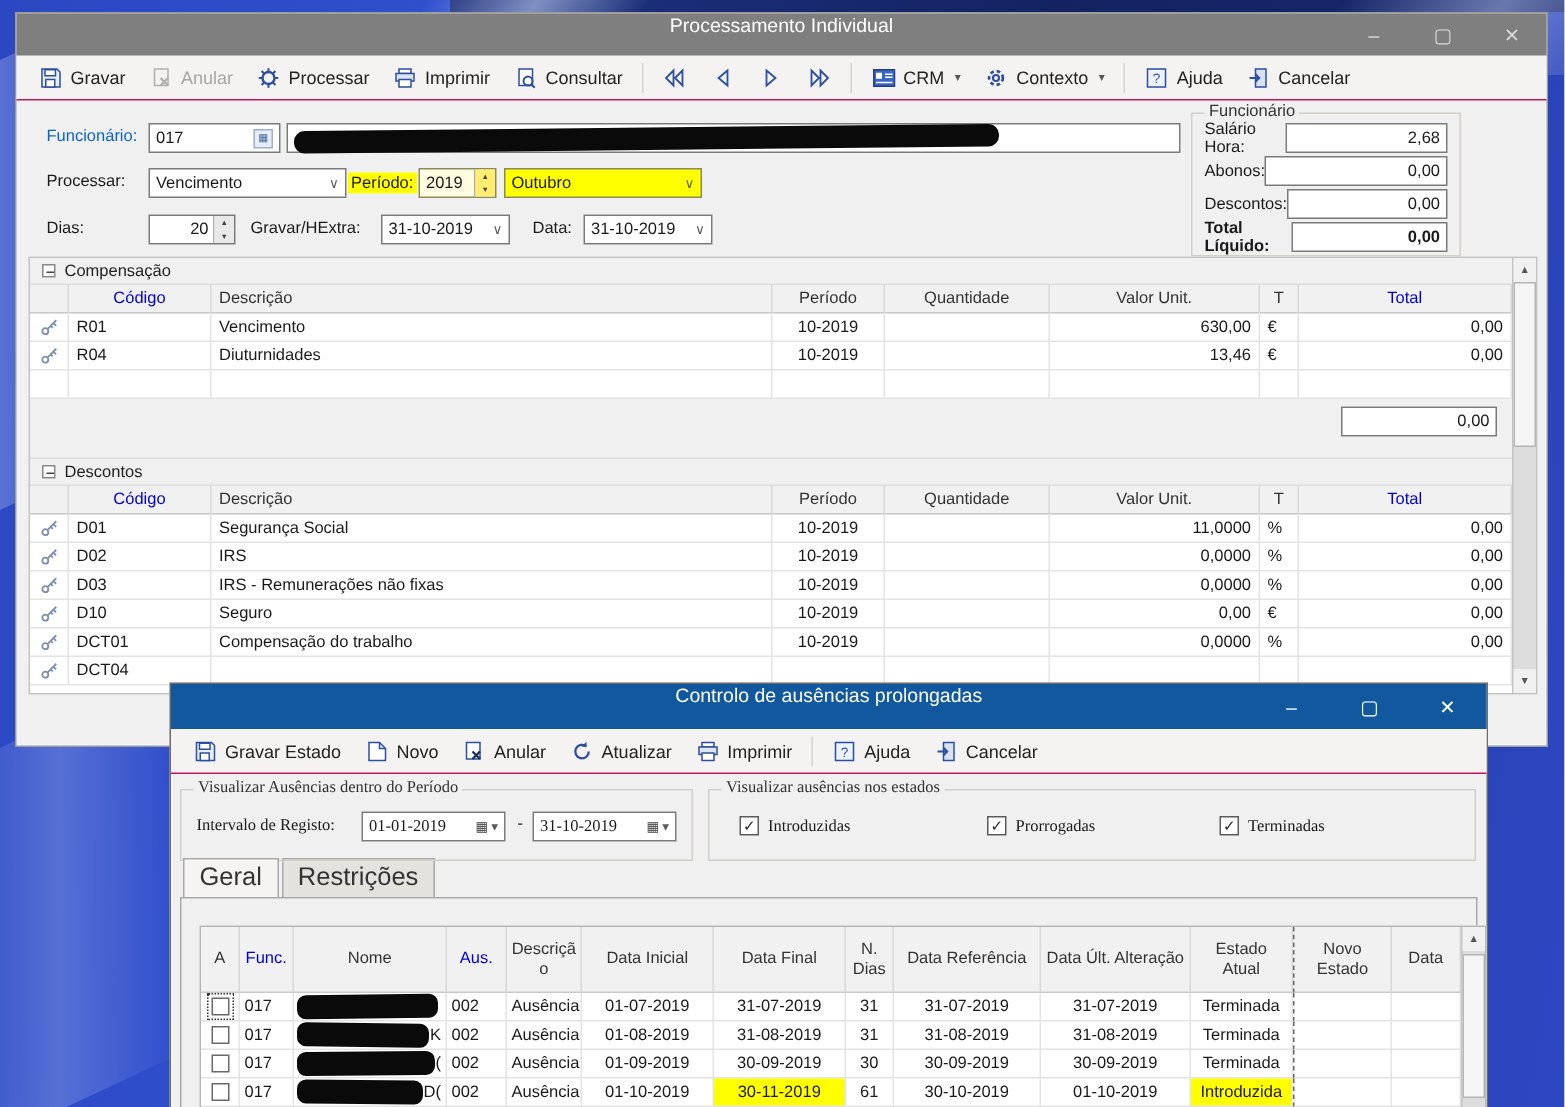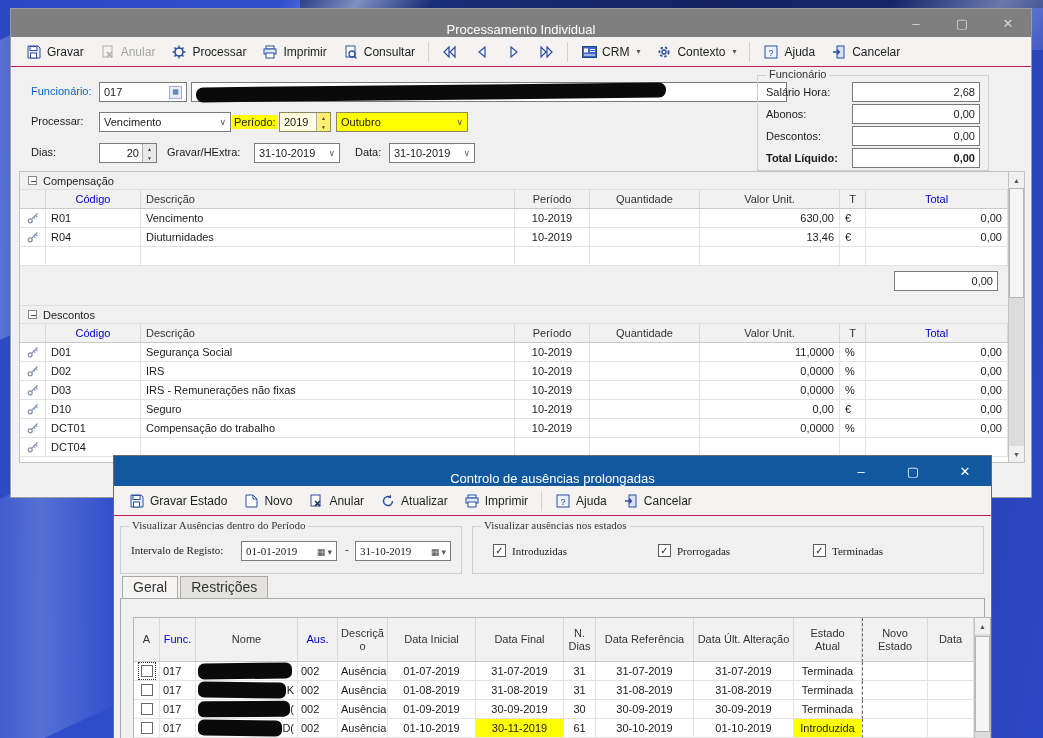--- a/index.html
+++ b/index.html
@@ -10,21 +10,21 @@
   .desktop { position:relative; width:1043px; height:738px; background:linear-gradient(100deg,#2c47c2 0%,#3052d2 35%,#22399f 60%,#2c47c2 100%); overflow:hidden; }
   .streak { position:absolute; background:linear-gradient(90deg,rgba(255,255,255,0),rgba(210,225,255,.55),rgba(255,255,255,0)); transform:skewX(-35deg); }
   .streak.s1 { left:270px; top:-10px; width:150px; height:60px; }
   .streak.s2 { left:880px; top:-10px; width:220px; height:60px; opacity:.8; }
   .streak.s3 { left:-60px; top:40px; width:120px; height:300px; transform:skewY(-25deg); opacity:.5; }
   .streak.s4 { left:-40px; top:480px; width:160px; height:260px; transform:skewY(-25deg); opacity:.45; }
   .darkband { position:absolute; left:300px; top:0; width:743px; height:8px; background:rgba(10,16,48,.55); }
 
   
   .win { position:absolute; background:#f0f0f0; border:1px solid #9b9b9b; box-shadow:0 0 0 1px rgba(255,255,255,.35) inset; }
-  .titlebar { height:28px; display:flex; align-items:flex-end; justify-content:center; position:relative; color:#fff; font-size:13px; }
+  .titlebar { height:28px; display:flex; align-items:flex-start; justify-content:center; position:relative; color:#fff; font-size:13px; }
   .tb-controls { position:absolute; right:0; top:0; height:100%; display:flex; align-items:center; }
   .tb-btn { width:46px; height:100%; display:flex; align-items:center; justify-content:center; font-size:13px; }
   .toolbar { display:flex; align-items:center; background:#f4f3f1; border-bottom:1px solid #be185d; padding:0 8px; gap:2px; }
   .titem { display:flex; align-items:center; gap:5px; padding:4px 7px; font-size:12px; color:#222; cursor:default; white-space:nowrap; }
   .titem.disabled { color:#a6a6a6; }
   .tsep { width:1px; height:20px; background:#d4d2cf; margin:0 4px; }
   .caret { font-size:8px; color:#555; margin-left:2px; }
   .ico { display:inline-flex; width:16px; height:16px; align-items:center; justify-content:center; }
 
   .field { background:#fff; border:1px solid #7a7a7a; height:20px; display:flex; align-items:center; padding:0 4px; font-size:11px; }
@@ -78,21 +78,21 @@
   .win2 .titlebar { background:#11589f; height:30px; }
   .win2 .tb-btn { color:#fff; width:52px; }
   .win2 .toolbar { height:30px; }
   .filters { position:relative; height:62px;font-family:Liberation Serif, serif; }
   .datebox { width:96px; }
   .calic { font-size:9px; color:#444; margin-right:2px; }
   .cbx { display:flex; align-items:center; gap:6px; font-size:11px; }
   .cbx .box { width:13px; height:13px; border:1px solid #5a5a5a; background:#fff; display:flex; align-items:center; justify-content:center; font-size:10px; color:#222; }
 
   .tabsrow { display:flex; align-items:flex-end; padding-left:8px; height:20px; }
-  .tab { padding:2px 10px 3px; font-size:14px; border:1px solid #a9a9a9; border-bottom:none; background:#e4e2df; color:#333; margin-right:2px; }
+  .tab { padding:2px 10px 3px; font-size:17px; border:1px solid #a9a9a9; border-bottom:none; background:#e4e2df; color:#333; margin-right:2px; }
   .tab.active { background:#f5f4f2; position:relative; top:1px; padding-bottom:4px; }
   .tabpanel { position:absolute; left:6px; right:6px; top:142px; bottom:-20px; border:1px solid #a9a9a9; background:#f0f0f0; }
 
   .grid2 { position:absolute; left:12px; top:18px; width:858px; height:260px; background:#fff; border:1px solid #b5b5b5; display:flex; }
   .g2main { width:840px; overflow:hidden; }
   .g2row { display:grid; grid-template-columns:26px 36px 102px 40px 50px 88px 88px 32px 98px 100px 68px 66px 1fr; }
   .g2row.hdr2 { background:#f1f1f1; height:44px; }
   .g2row.body2 { height:19px; }
   .c2 { border-right:1px solid #e3e3e3; border-bottom:1px solid #e3e3e3; display:flex; align-items:center; justify-content:center; padding:0 3px; overflow:hidden; font-size:11px; text-align:center; line-height:1.15; }
   .hdr2 .c2 { border-right:1px solid #d8d8d8; border-bottom:1px solid #c9c9c9; color:#333; overflow-wrap:anywhere; }
@@ -287,21 +287,21 @@
       <div class="abs field combo" style="left:243px; top:76px; width:86px;">
         <span>31-10-2019</span>
         <span class="chev">∨</span>
       </div>
       <span class="abs lbl" style="left:344px; top:79px;">Data:</span>
       <div class="abs field combo" style="left:378px; top:76px; width:86px;">
         <span>31-10-2019</span>
         <span class="chev">∨</span>
       </div>
 
-      <div class="groupbox" style="left:746px; top:8px; width:232px; height:96px;">
+      <div class="groupbox" style="left:783px; top:8px; width:180px; height:96px;">
         <span class="grouplab">Funcionário</span>
         <div class="sumrow" style="height:23px; margin-top:4px;">
           <span>Salário Hora:</span>
           <div class="field">
               <span>2,68</span>
             </div>
         </div>
         <div class="sumrow" style="height:22px;">
           <span>Abonos:</span>
           <div class="field">

